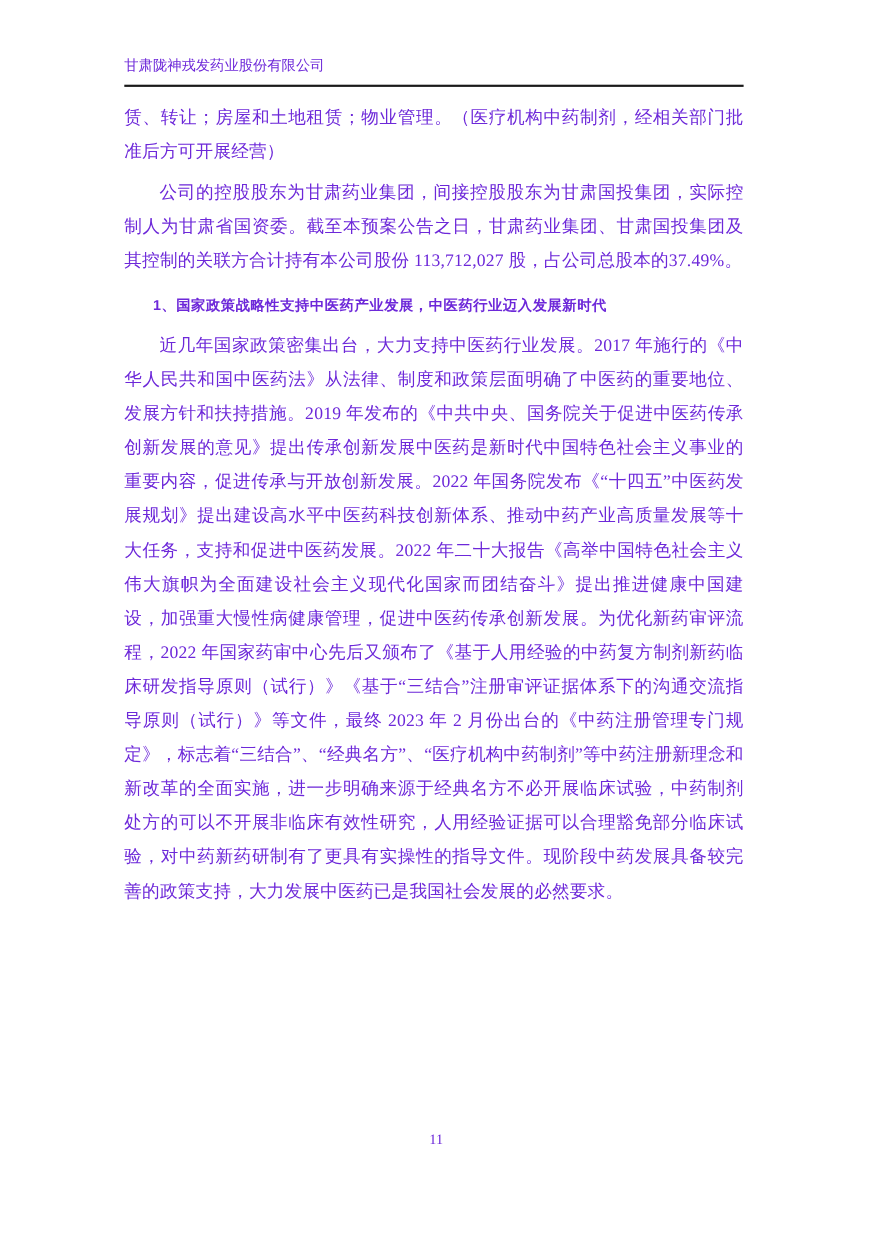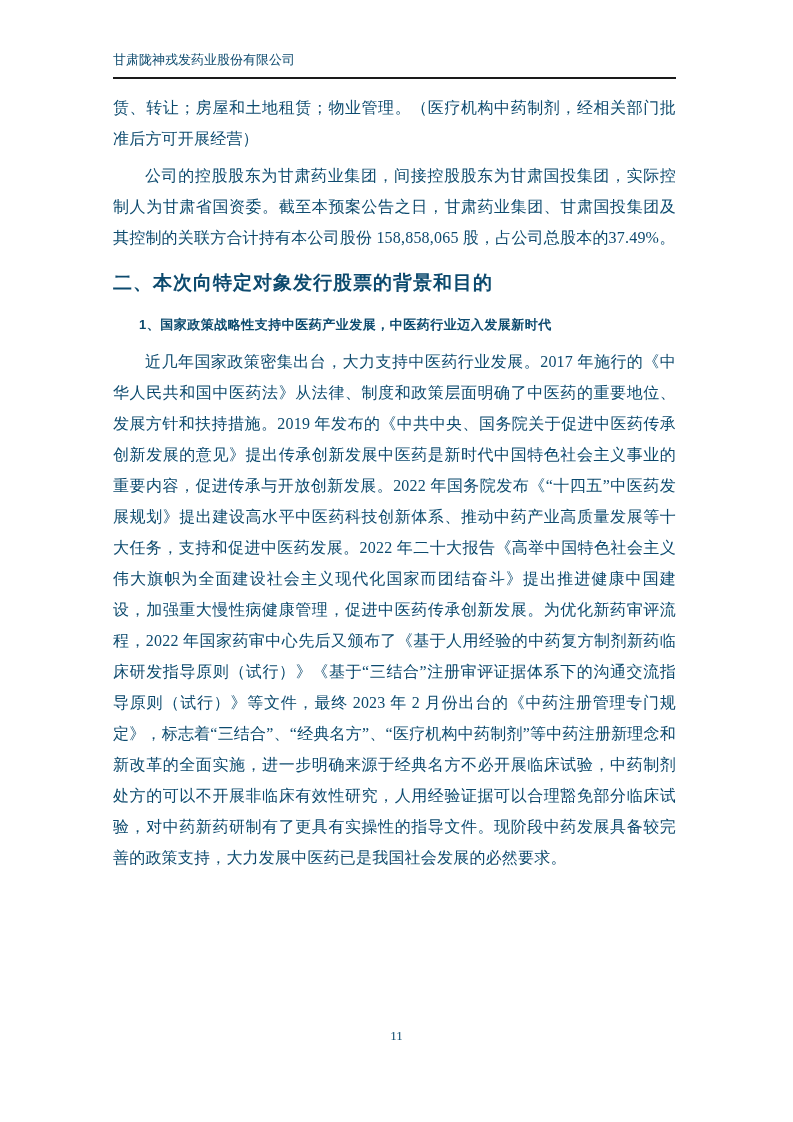--- a/index.html
+++ b/index.html
@@ -6,21 +6,21 @@
     margin: 0;
     padding: 0;
     background: #ffffff;
   }
   .page {
     position: relative;
     width: 793px;
     height: 1122px;
     margin: 0 auto;
     background: #ffffff;
-    color: #0c4a6e;
+    color: #6d28d9;
     font-family: "Liberation Serif", "DejaVu Serif", serif;
     box-sizing: border-box;
     padding: 52px 117px 0 113px;
     overflow: hidden;
   }
   .doc-header {
     display: flex;
     justify-content: space-between;
     align-items: flex-end;
     font-size: 13px;
@@ -91,23 +91,22 @@
 
   <div class="doc-header">
     <span>甘肃陇神戎发药业股份有限公司</span>
   </div>
 
   <div class="doc-body">
 
     <p class="par first">赁、转让；房屋和土地租赁；物业管理。（医疗机构中药制剂，经相关部门批准后方可开展经营）</p>
 
 
-    <p class="par indent">公司的控股股东为甘肃药业集团，间接控股股东为甘肃国投集团，实际控制人为甘肃省国资委。截至本预案公告之日，甘肃药业集团、甘肃国投集团及其控制的关联方合计持有本公司股份 158,858,065 股，占公司总股本的37.49%。</p>
+    <p class="par indent">公司的控股股东为甘肃药业集团，间接控股股东为甘肃国投集团，实际控制人为甘肃省国资委。截至本预案公告之日，甘肃药业集团、甘肃国投集团及其控制的关联方合计持有本公司股份 113,712,027 股，占公司总股本的37.49%。</p>
 
-    <h2 class="hd-l1">二、本次向特定对象发行股票的背景和目的</h2>
 
 
     <h4 class="hd-l3">1、国家政策战略性支持中医药产业发展，中医药行业迈入发展新时代</h4>
 
     <p class="par indent">近几年国家政策密集出台，大力支持中医药行业发展。2017 年施行的《中华人民共和国中医药法》从法律、制度和政策层面明确了中医药的重要地位、发展方针和扶持措施。2019 年发布的《中共中央、国务院关于促进中医药传承创新发展的意见》提出传承创新发展中医药是新时代中国特色社会主义事业的重要内容，促进传承与开放创新发展。2022 年国务院发布《“十四五”中医药发展规划》提出建设高水平中医药科技创新体系、推动中药产业高质量发展等十大任务，支持和促进中医药发展。2022 年二十大报告《高举中国特色社会主义伟大旗帜为全面建设社会主义现代化国家而团结奋斗》提出推进健康中国建设，加强重大慢性病健康管理，促进中医药传承创新发展。为优化新药审评流程，2022 年国家药审中心先后又颁布了《基于人用经验的中药复方制剂新药临床研发指导原则（试行）》《基于“三结合”注册审评证据体系下的沟通交流指导原则（试行）》等文件，最终 2023 年 2 月份出台的《中药注册管理专门规定》，标志着“三结合”、“经典名方”、“医疗机构中药制剂”等中药注册新理念和新改革的全面实施，进一步明确来源于经典名方不必开展临床试验，中药制剂处方的可以不开展非临床有效性研究，人用经验证据可以合理豁免部分临床试验，对中药新药研制有了更具有实操性的指导文件。现阶段中药发展具备较完善的政策支持，大力发展中医药已是我国社会发展的必然要求。</p>
 
   </div>
 
   <div class="doc-footer">
     <span>11</span>

